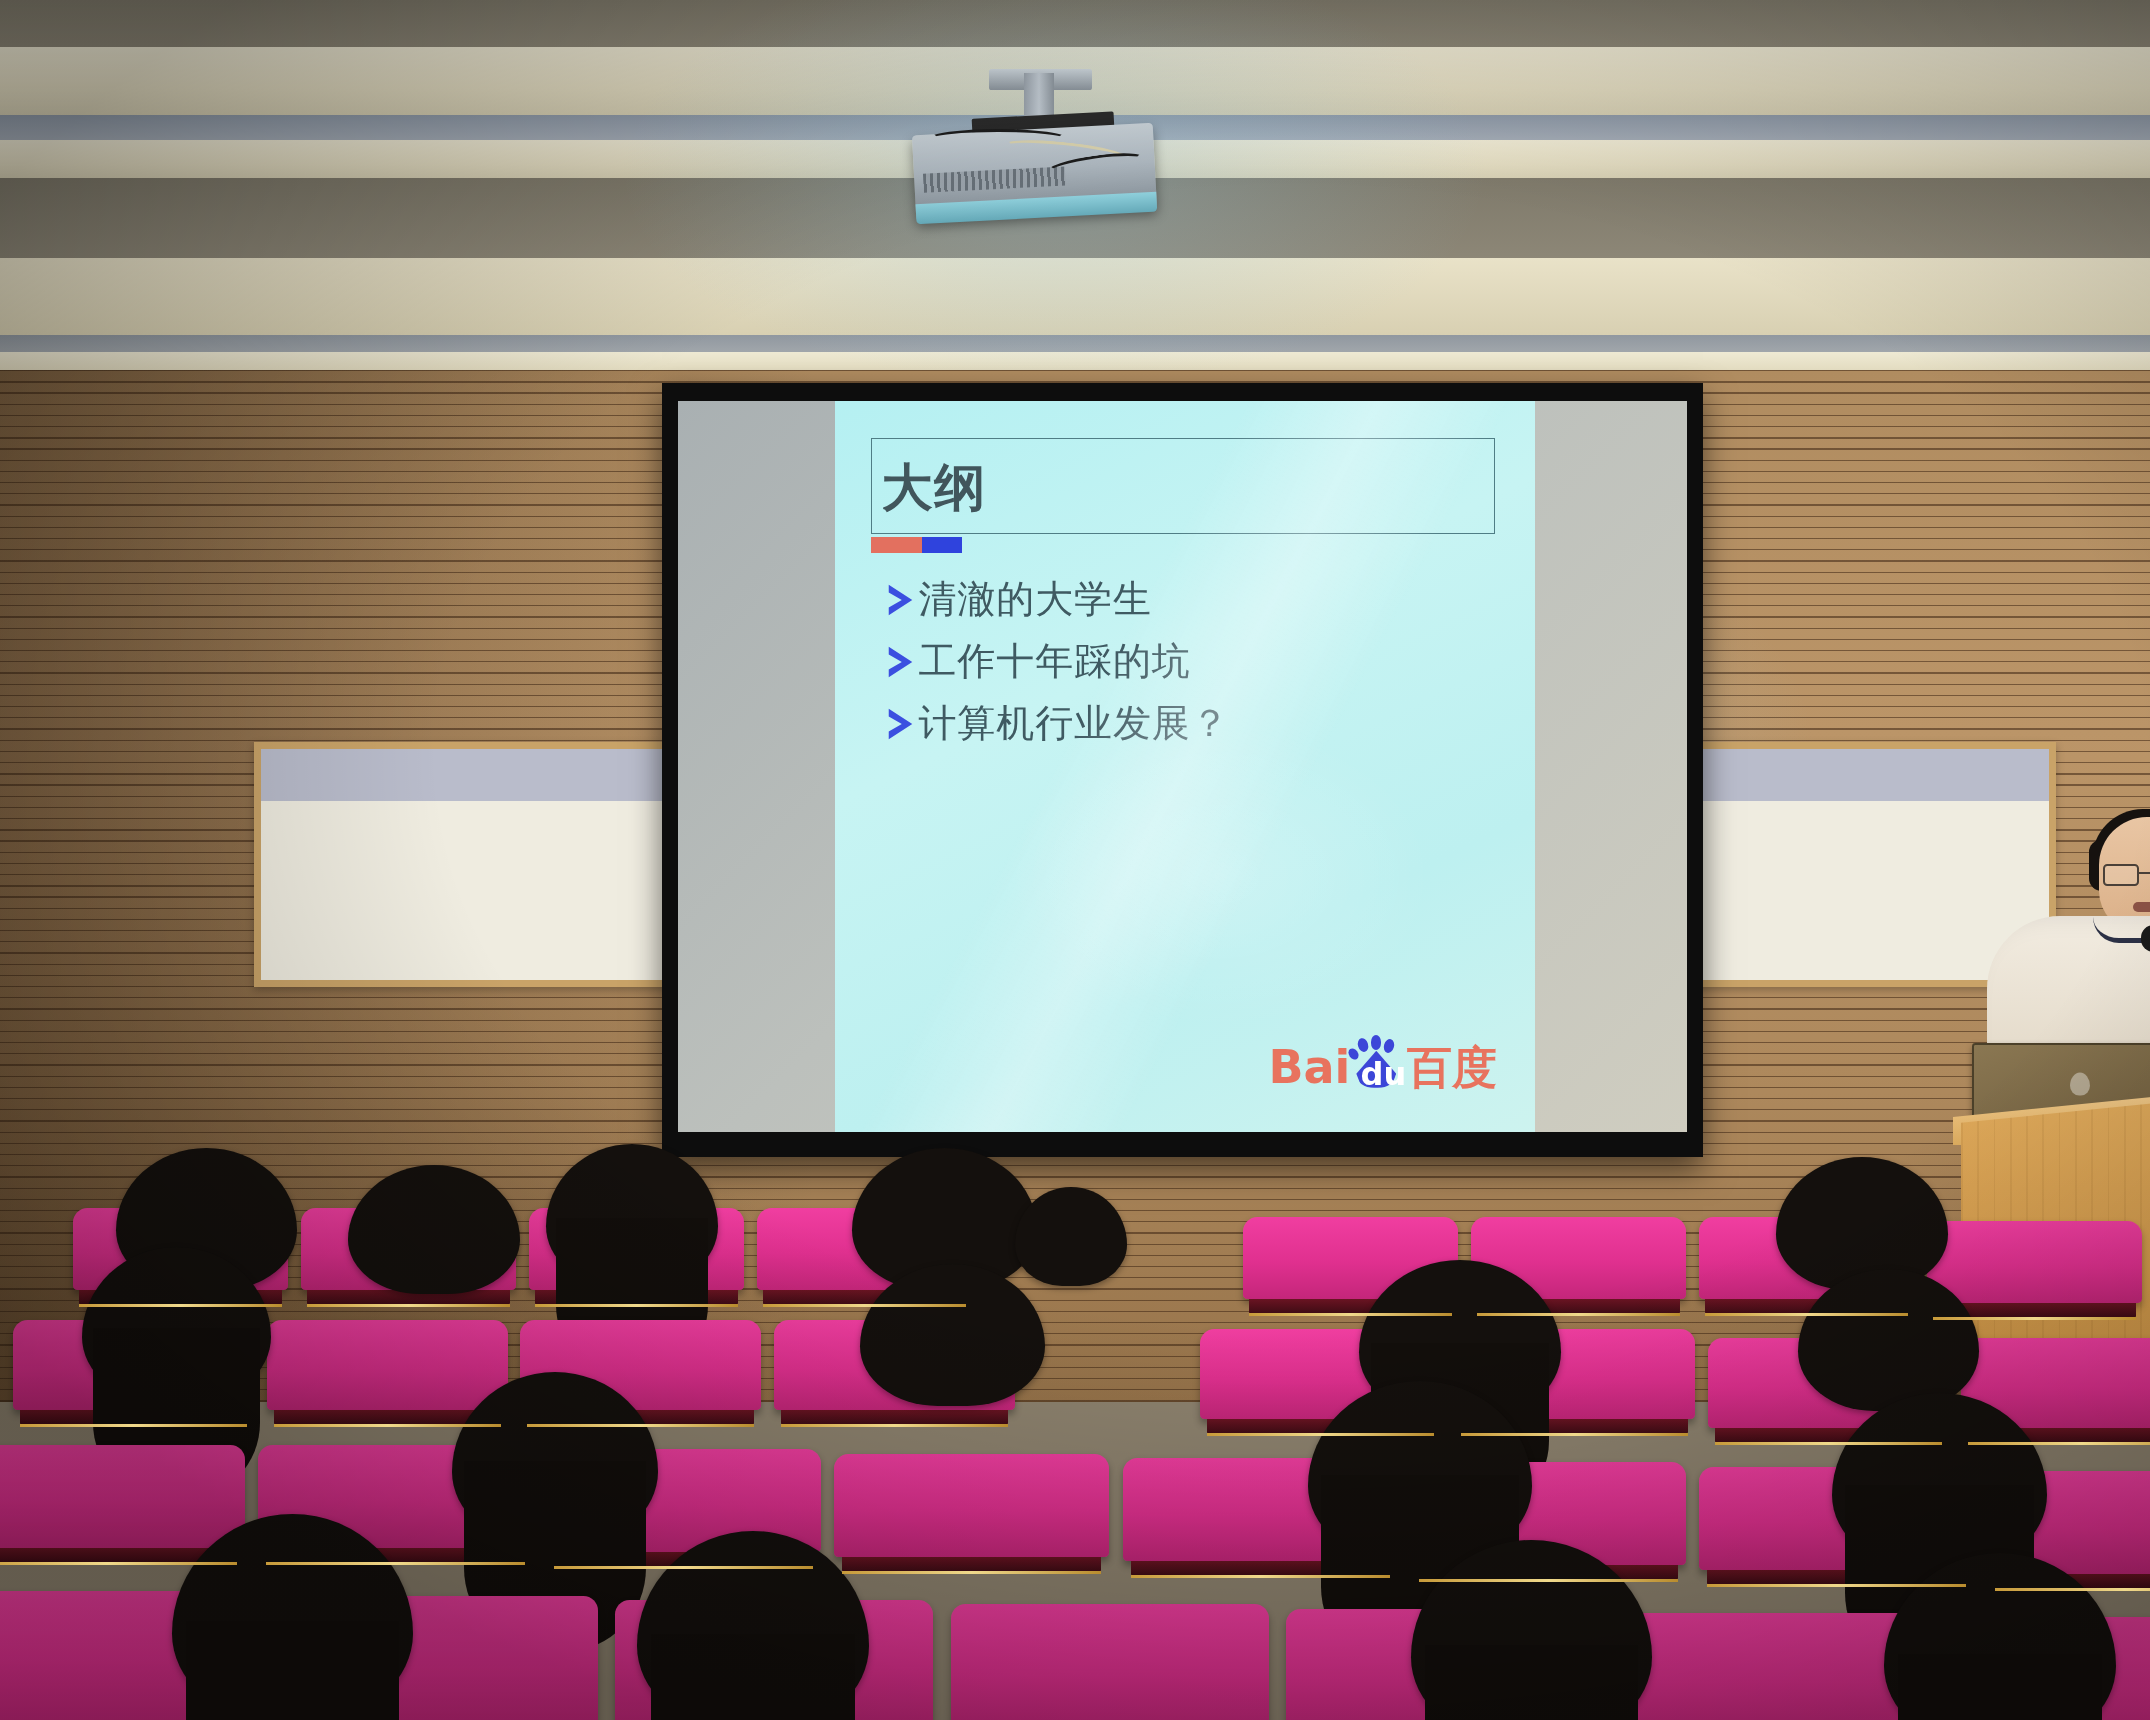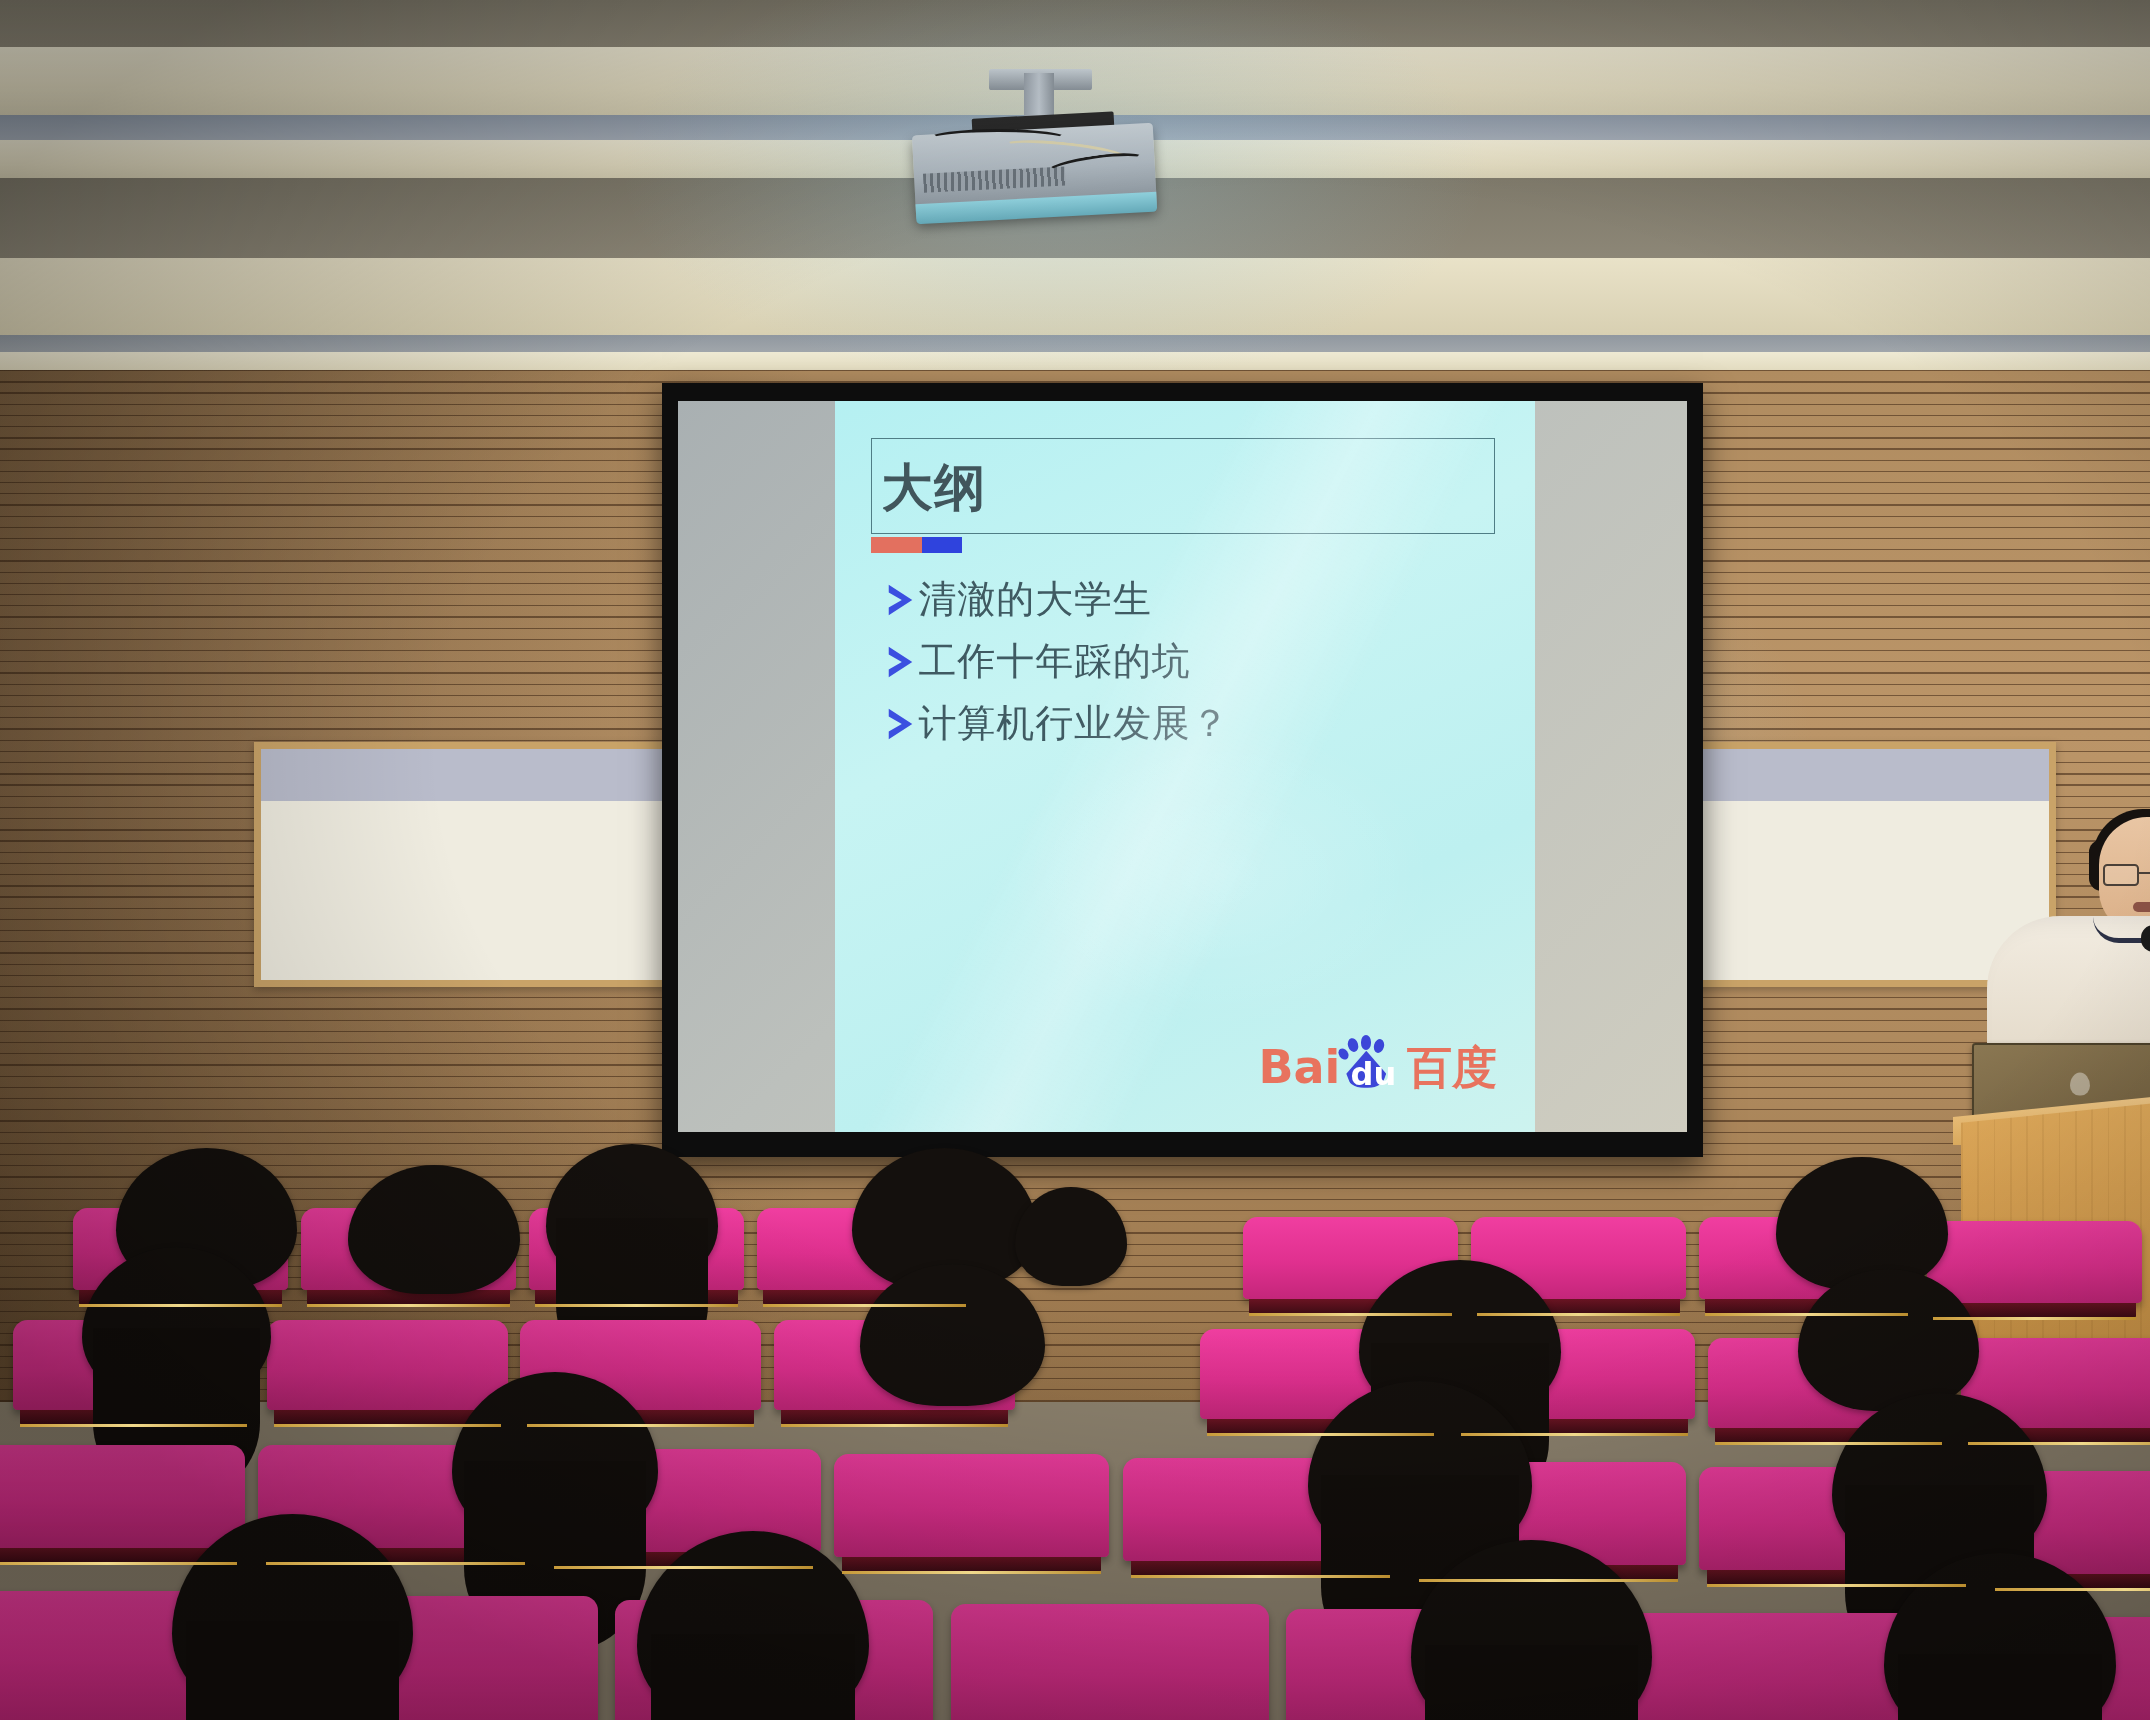--- a/index.html
+++ b/index.html
@@ -167,21 +167,21 @@
 
   
   .baidu {
     position:absolute; right:5.5%; bottom:6.0%;
     display:flex; align-items:flex-end; height:56px;
   }
   .baidu .bai {
     font-size:46px; font-weight:700; color:#e8735e;
     font-family:"DejaVu Sans", sans-serif; line-height:.9;
   }
-  .baidu .pawblock { position:relative; width:52px; height:52px; margin:0 12px 0 0; }
+  .baidu .pawblock { position:relative; width:52px; height:52px; margin:0 2px 0 0; }
   .baidu .du {
     position:absolute; left:10.3px; top:22.4px; font-size:32px; font-weight:700;
     color:#ffffff; font-family:"DejaVu Sans", sans-serif; z-index:3; line-height:.95;
   }
   .baidu .cn {
     font-size:45px; font-weight:700; color:#e8735e; margin-left:2.6px;
     font-family:"DejaVu Sans", sans-serif; line-height:.9;
   }
   .paw-pad {
     position:absolute; left:6px; top:14.6px; width:40px; height:37px;

